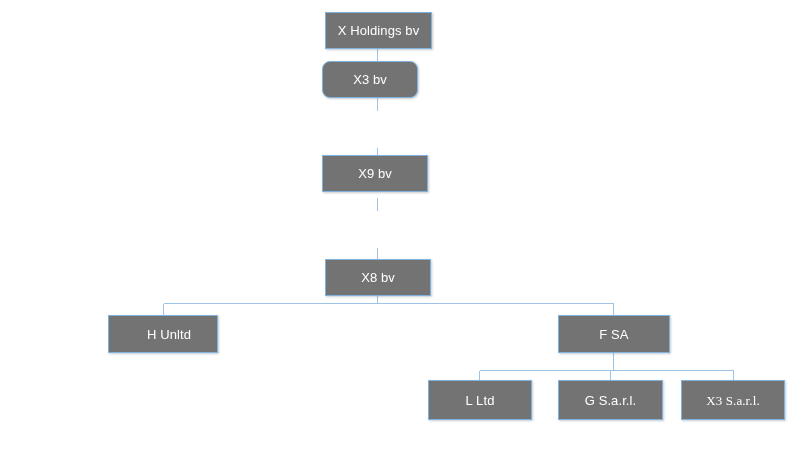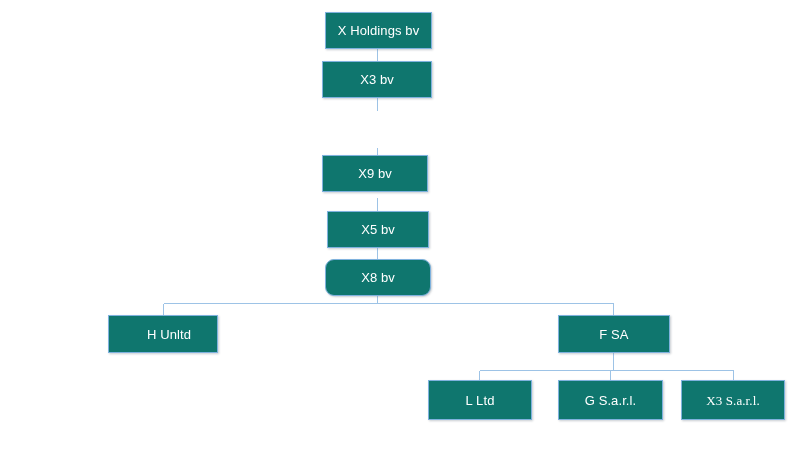--- a/index.html
+++ b/index.html
@@ -25,21 +25,21 @@
     left: 0;
     top: 0;
     width: 800px;
     height: 450px;
     z-index: 1;
   }
   .node {
     position: absolute;
     z-index: 2;
     box-sizing: border-box;
-    background: #0f766e;
+    background: #737373;
     border: 1px solid #7fb2de;
     box-shadow: 1px 1px 2px rgba(120, 130, 140, 0.40);
     display: flex;
     align-items: center;
     justify-content: center;
     color: #ffffff;
     font-size: 13px;
     font-weight: 400;
     line-height: 1;
     letter-spacing: 0.1px;
@@ -75,34 +75,31 @@
       <line x1="479.5" y1="370.5" x2="479.5" y2="380"></line>
       <line x1="610.5" y1="370.5" x2="610.5" y2="380"></line>
       <line x1="733.5" y1="370.5" x2="733.5" y2="380"></line>
     </g>
   </svg>
 
   <div class="node" style="left:325px; top:12px; width:107px; height:37px;">
     <span class="node-label">X Holdings bv</span>
   </div>
 
-  <div class="node" style="left:322px; top:61px; width:110px; height:37px;">
+  <div class="node" style="left:322px; top:61px; width:96px; height:37px;border-radius:8px;">
     <span class="node-label">X3 bv</span>
   </div>
 
   <div class="node" style="left:322px; top:111px; width:106px; height:37px;margin-top:44px;">
     <span class="node-label">X9 bv</span>
   </div>
 
 
-  <div class="node" style="left:327px; top:211px; width:102px; height:37px;">
-    <span class="node-label">X5 bv</span>
-  </div>
 
-  <div class="node" style="left:325px; top:259px; width:106px; height:37px;border-radius:9px;">
+  <div class="node" style="left:325px; top:259px; width:106px; height:37px;">
     <span class="node-label">X8 bv</span>
   </div>
 
   <div class="node" style="left:108px; top:315px; width:110px; height:38px;padding-left:12px;">
     <span class="node-label">H Unltd</span>
   </div>
 
   <div class="node" style="left:558px; top:315px; width:112px; height:38px;">
     <span class="node-label">F SA</span>
   </div>

